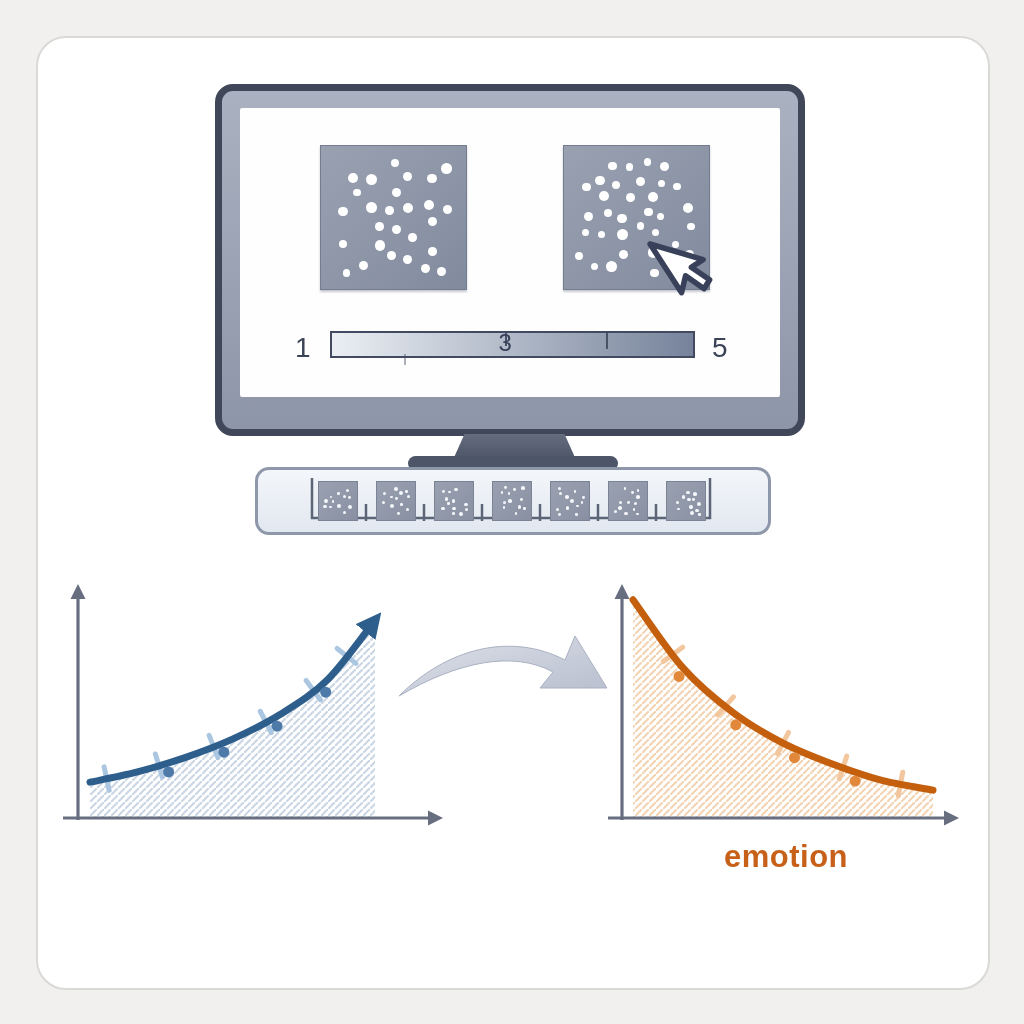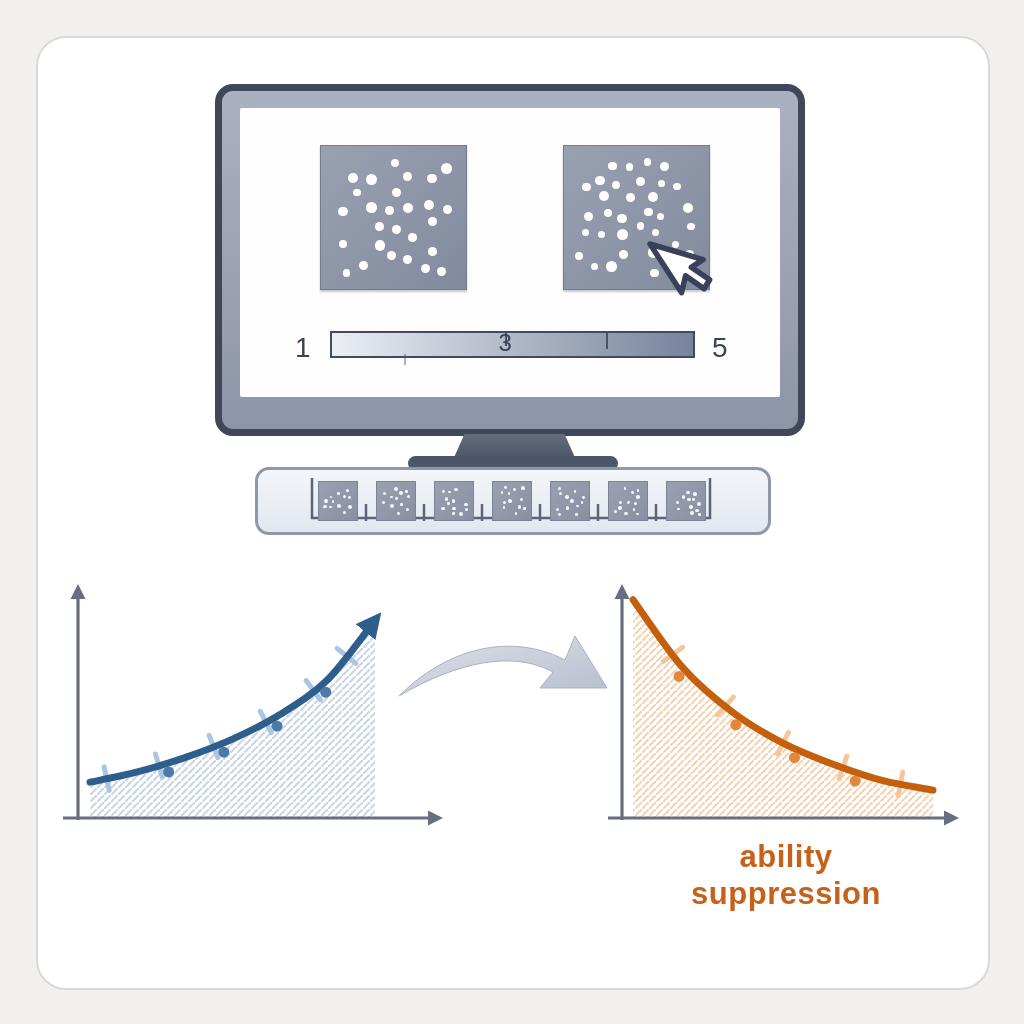--- a/index.html
+++ b/index.html
@@ -333,16 +333,15 @@
       <line x1="22" y1="242" x2="22" y2="18"></line>
       <line x1="8" y1="240" x2="347" y2="240"></line>
     </g>
     <polygon points="22,6 14.5,21 29.5,21" fill="#666e80"></polygon>
     <polygon points="359,240 344,232.5 344,247.5" fill="#666e80"></polygon>
   </svg>
 
   <div class="trend-label" id="label-left" style="color: rgb(92, 126, 169);">
   </div>
   <div class="trend-label" id="label-right" style="color: rgb(199, 97, 26);">
-    <div>ability</div>
-    <div>suppression</div>
+    <div>emotion</div>
   </div>
 </div>
 
 </body></html>

